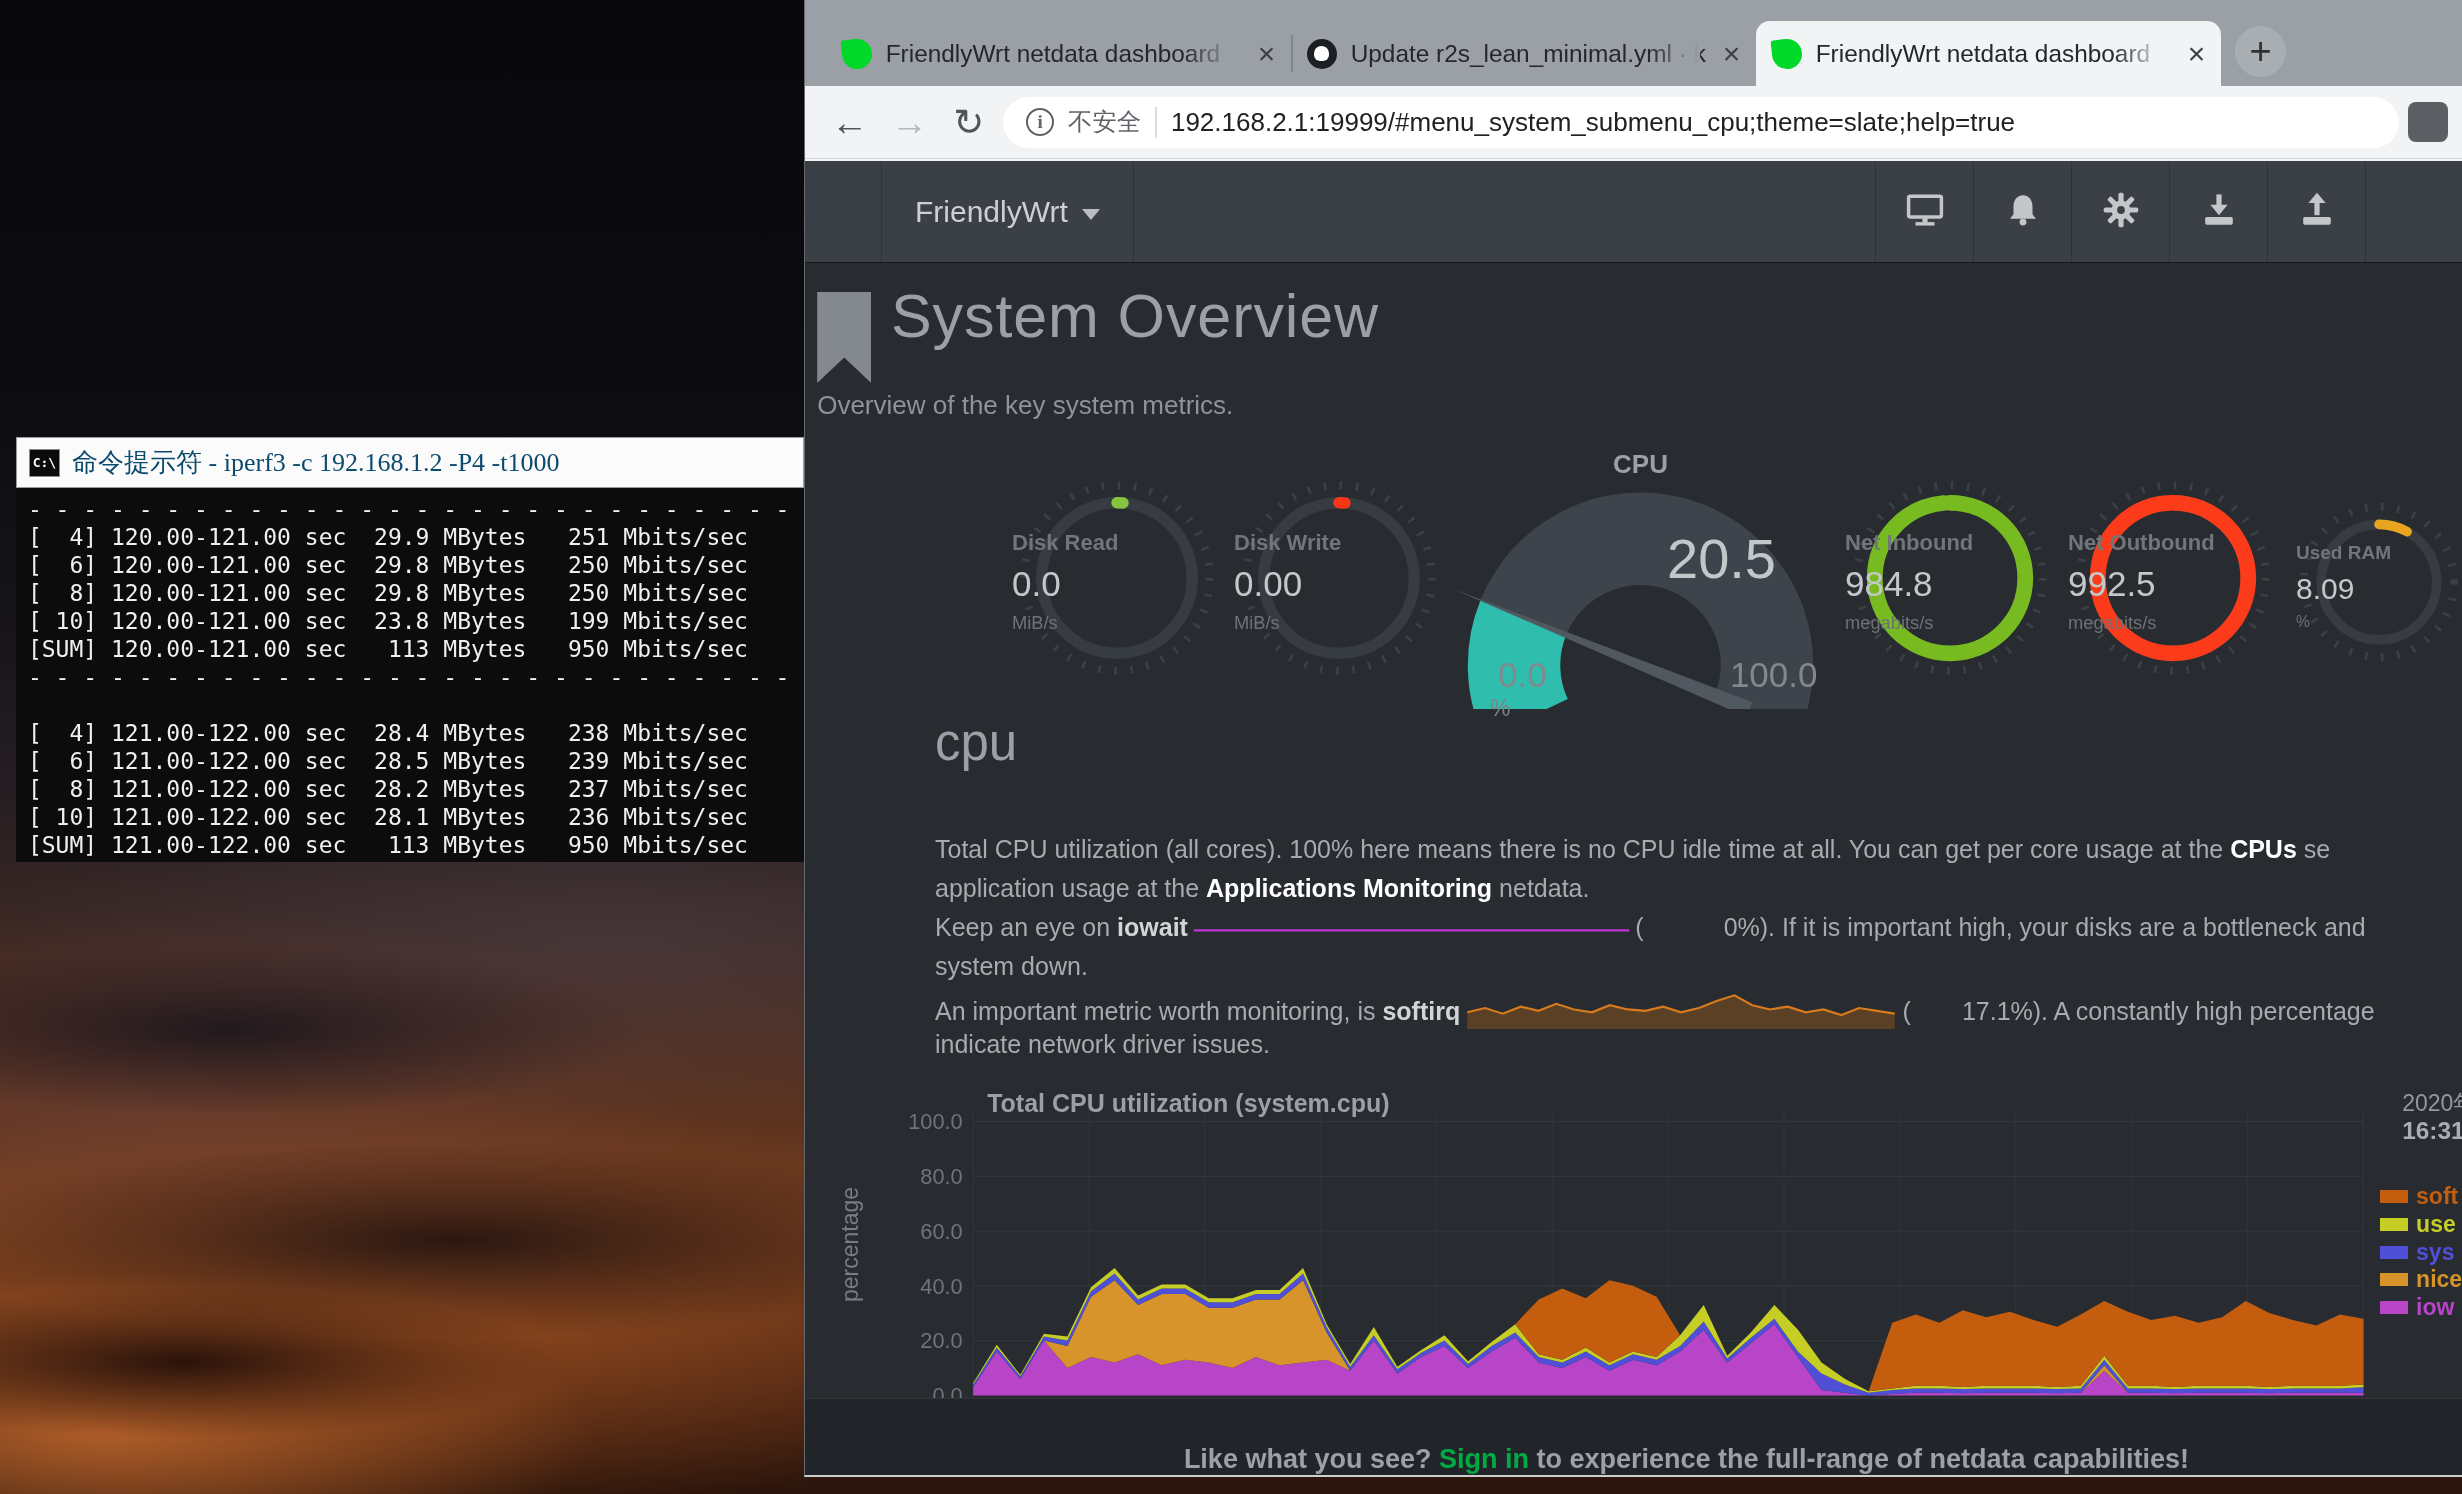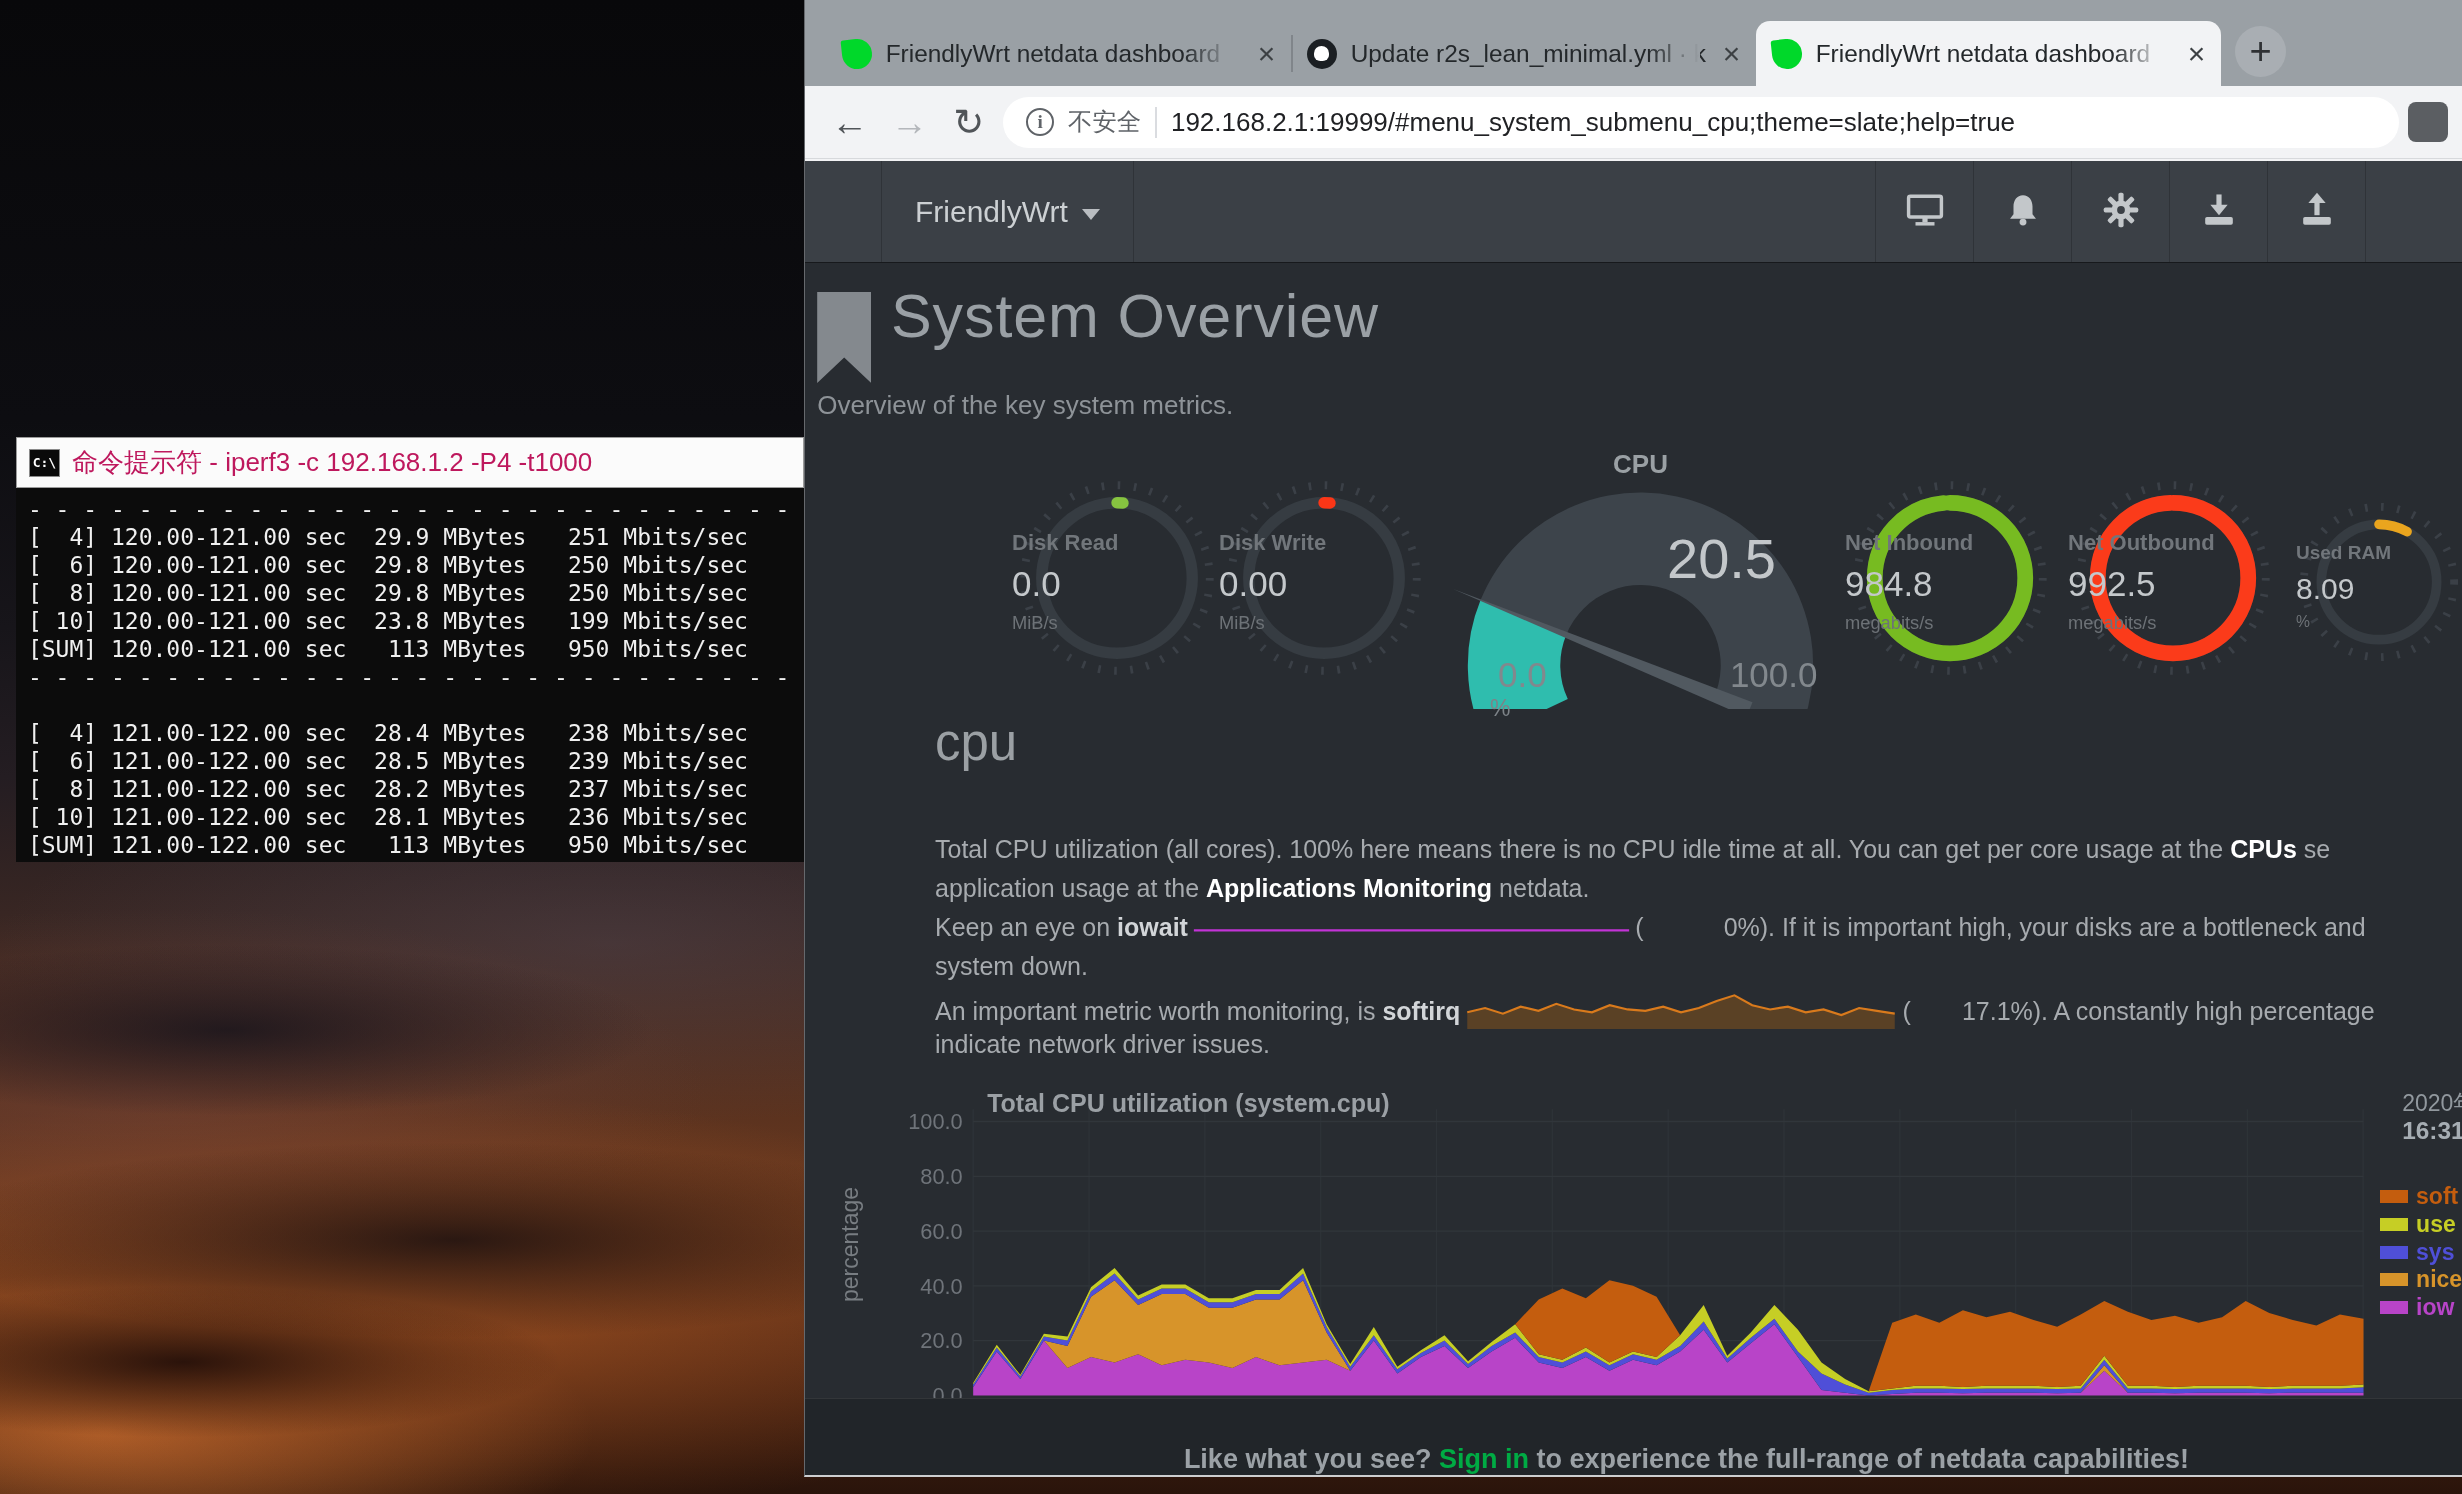--- a/index.html
+++ b/index.html
@@ -20,21 +20,21 @@
       linear-gradient(180deg,#08080a 0%,#0d0d11 28%,#17151a 42%,#241d22 52%,#3a2723 62%,#55301f 72%,#6e3a1e 82%,#4a2413 92%,#2a140b 100%);
   }
 
   
   #terminal { position:absolute; left:15.7px; top:437px; width:788px; height:424px; }
   .term-titlebar { height:51px; background:#fbfbfb; border:0.9px solid #9b9b9b;
     display:flex; align-items:center; padding:0 12.2px; gap:12.2px; }
   .term-icon { width:31px; height:28px; background:#0a0a0a; border:1.7px solid #8a8a8a;
     color:#fff; font:bold 13px "DejaVu Sans Mono",monospace;
     display:flex; align-items:center; justify-content:center; flex:0 0 auto; }
-  .term-title { font-size:26px; color:#be185d; white-space:nowrap; overflow:hidden; }
+  .term-title { font-size:26px; color:#0c4a6e; white-space:nowrap; overflow:hidden;font-family:Liberation Serif, serif; }
   .term-body { height:374px; background:#0c0c0c; color:#f0f0f0; overflow:hidden;
     font:23px/28px "DejaVu Sans Mono", monospace; padding:7px 0 0 12.2px; white-space:pre; }
 
   
   #browser { position:absolute; left:804px; top:0; width:1658px; height:1477px;
     background:#f2f3f5; border-bottom:2.6px solid #cdced0; border-left:0.9px solid #66696d; }
   .tabstrip { height:86px; background:#9aa0a5; display:flex; align-items:flex-end; padding-left:21px; }
   .tab { width:465px; height:65px; display:flex; align-items:center; padding:0 15.7px;
     color:#24282b; font-size:24.4px; position:relative; }
   .tab + .tab::before { content:''; position:absolute; left:0; top:14px; height:37px; width:1.7px; background:#80858a; }
@@ -78,21 +78,21 @@
   .nd-icon-btn { width:98px; border-left:1.7px solid #2f3338; display:flex; align-items:center; justify-content:center; }
   .nd-icon-btn svg { fill:#c3c7ca; }
 
   .bookmark { left:12.2px; top:131px; width:54px; height:91px; background:#84898e;
     clip-path:polygon(0 0,100% 0,100% 100%,50% 72%,0 100%); }
   .nd-title { left:86px; top:120px; font-size:61px; color:#9aa0a5; letter-spacing:0.9px; }
   .nd-subtitle { left:12.2px; top:229px; font-size:26px; color:#8e9398; }
 
   .g-box { position:absolute; }
   .g-dr  { left:207px;  top:312px; width:210px; height:218px; }
-  .g-dw  { left:414px;  top:312px; width:210px; height:218px; }
+  .g-dw  { left:429px;  top:312px; width:210px; height:218px; }
   .g-cpu { left:648px;  top:286px; width:375px; height:262px; }
   .g-ni  { left:1040px; top:312px; width:210px; height:218px; }
   .g-no  { left:1263px; top:312px; width:210px; height:218px; }
   .g-ram { left:1491px; top:338px; width:166px; height:175px; }
   .ring-text { position:absolute; inset:0; display:flex; flex-direction:column;
     align-items:flex-start; justify-content:center; gap:7.9px; pointer-events:none; }
   .ring-label { font-size:22px; color:#71767b; font-weight:bold; }
   .ring-value { font-size:35px; color:#c4c8cb; }
   .ring-unit { font-size:18.3px; color:#6d7277; }
   .g-ram .ring-label { font-size:19px; } .g-ram .ring-value { font-size:30px; } .g-ram .ring-unit { font-size:15.7px; }

